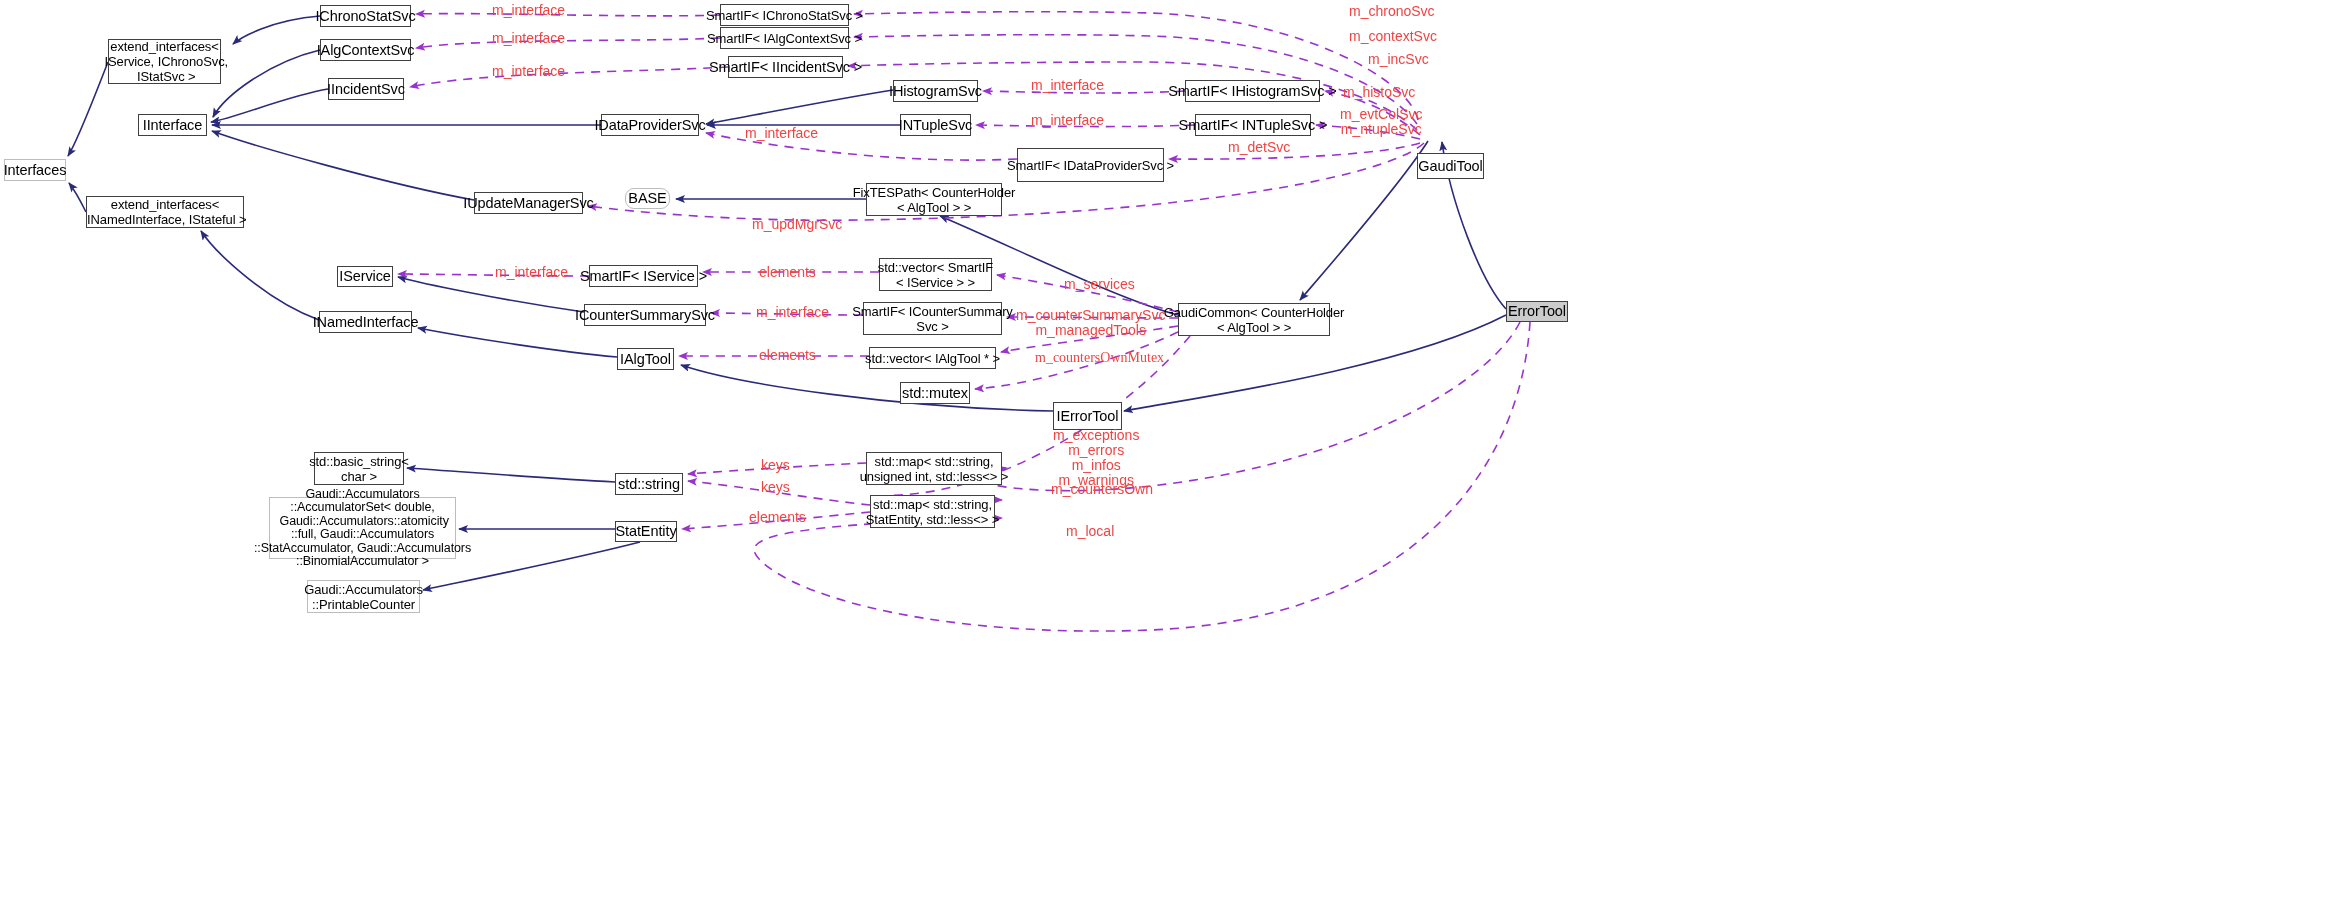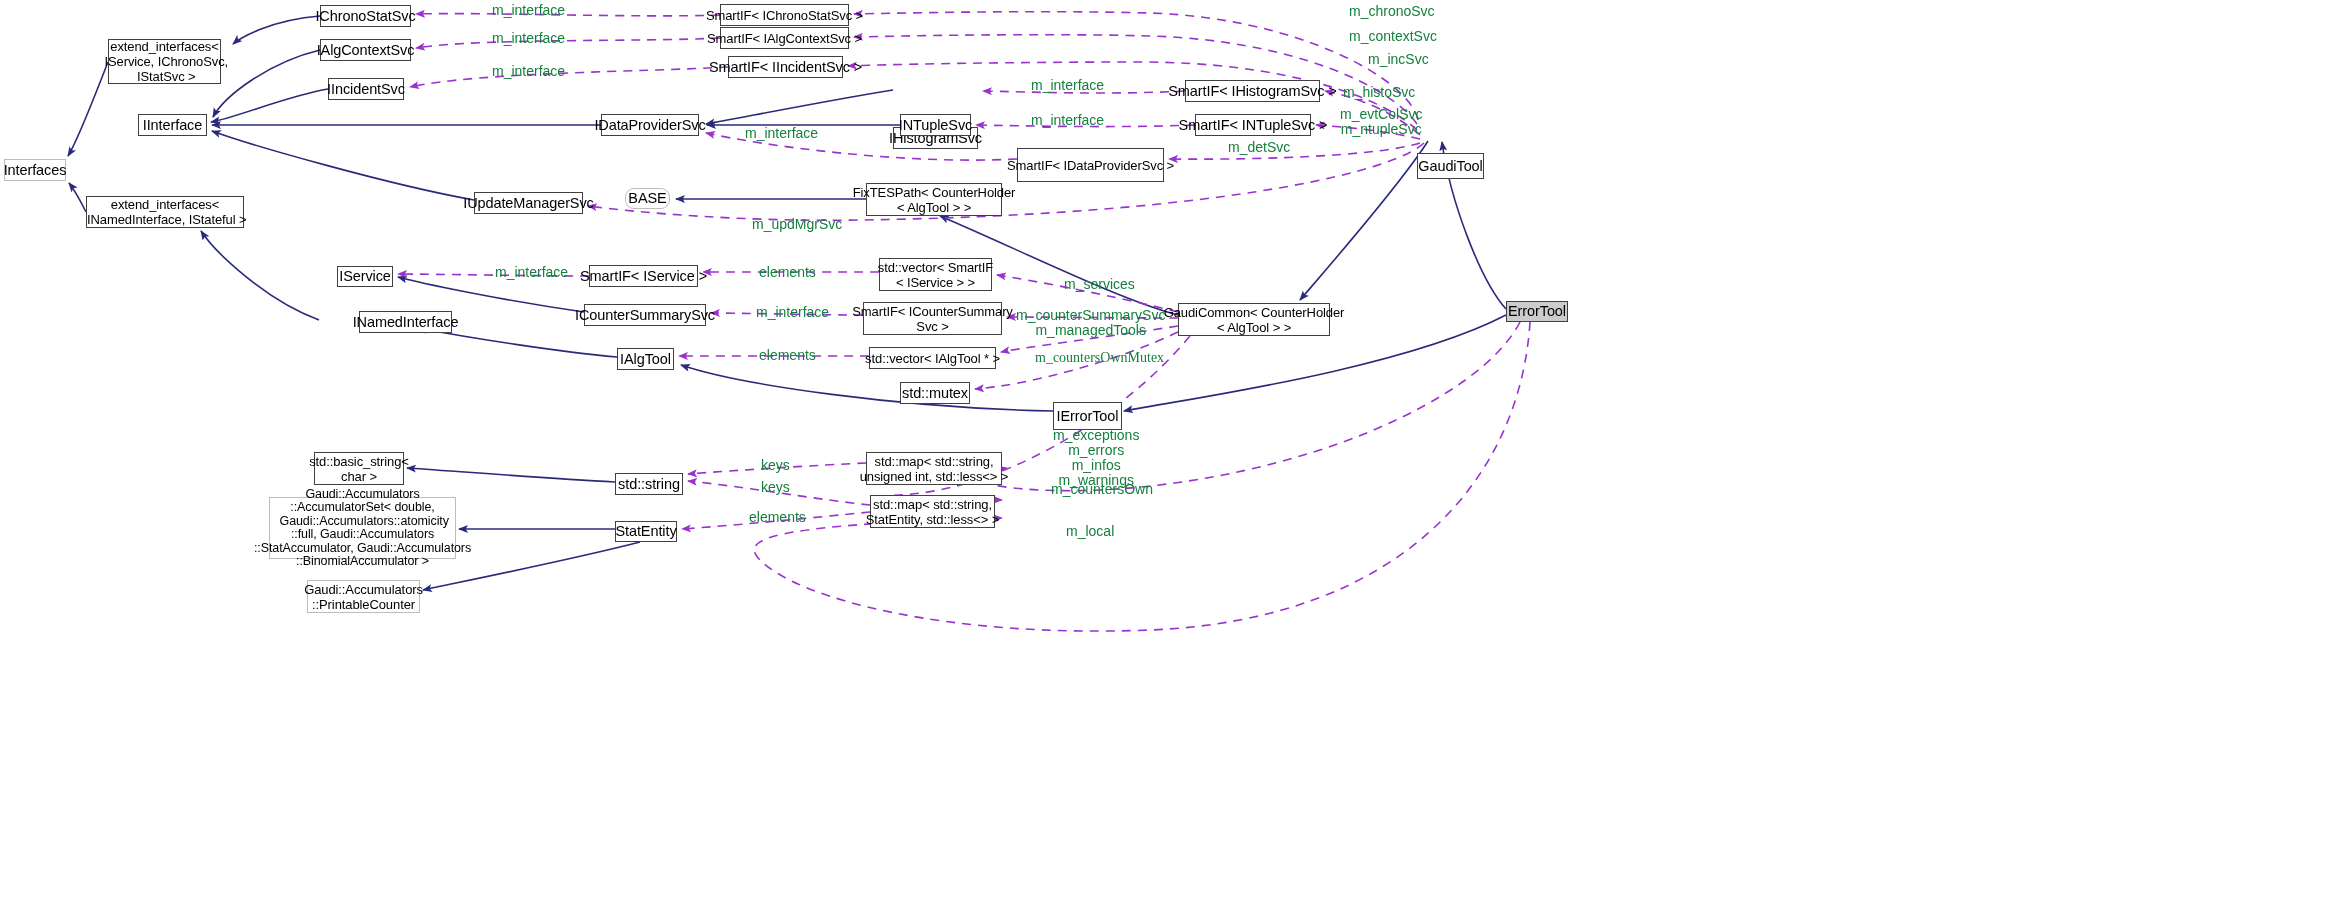--- a/index.html
+++ b/index.html
@@ -18,21 +18,21 @@
     letter-spacing:-0.1px;
     white-space:pre;
     border:1px solid #404040;
     z-index:5;
   }
   .node.solid{border:1.6px solid #404040;}
   .node.thin{border:1px solid #bdbdbd;}
   .node.current{background:#cccccc;border:1.6px solid #404040;}
   .edgelabel{
     position:absolute;
-    color:#15803d;
+    color:#ef4444;
     font-size:14px;
     line-height:15px;
     white-space:pre;
     text-align:center;
     background:transparent;
     z-index:6;
   }
 </style>
 </head>
 <body>
@@ -110,25 +110,25 @@
  IService, IChronoSvc,
  IStatSvc &gt;</span></div>
       <div class="node solid" style="left: 86px; top: 196px; width: 158px; height: 32px; font-size: 13px;"><span>extend_interfaces&lt;
  INamedInterface, IStateful &gt;</span></div>
       <div class="node solid" style="left: 138px; top: 114px; width: 69px; height: 22px;"><span>IInterface</span></div>
       <div class="node solid" style="left: 320px; top: 5px; width: 91px; height: 22px;"><span>IChronoStatSvc</span></div>
       <div class="node solid" style="left: 320px; top: 39px; width: 91px; height: 22px;"><span>IAlgContextSvc</span></div>
       <div class="node solid" style="left: 328px; top: 78px; width: 76px; height: 22px;"><span>IIncidentSvc</span></div>
       <div class="node solid" style="left: 474px; top: 192px; width: 109px; height: 22px;"><span>IUpdateManagerSvc</span></div>
       <div class="node solid" style="left: 337px; top: 266px; width: 56px; height: 21px;"><span>IService</span></div>
-      <div class="node solid" style="left: 319px; top: 311px; width: 93px; height: 22px; margin-left: 40px;"><span>INamedInterface</span></div>
+      <div class="node solid" style="left: 319px; top: 311px; width: 93px; height: 22px;"><span>INamedInterface</span></div>
       <div class="node solid" style="left: 584px; top: 304px; width: 122px; height: 22px;"><span>ICounterSummarySvc</span></div>
       <div class="node solid" style="left: 617px; top: 348px; width: 57px; height: 22px;"><span>IAlgTool</span></div>
       <div class="node solid" style="left: 601px; top: 114px; width: 98px; height: 22px;"><span>IDataProviderSvc</span></div>
-      <div class="node solid" style="left: 893px; top: 80px; width: 85px; height: 22px; margin-top: 47px;"><span>IHistogramSvc</span></div>
+      <div class="node solid" style="left: 893px; top: 80px; width: 85px; height: 22px;"><span>IHistogramSvc</span></div>
       <div class="node solid" style="left: 900px; top: 114px; width: 71px; height: 22px;"><span>INTupleSvc</span></div>
       <div class="node thin" style="left: 625px; top: 188px; width: 45px; height: 21px; border-radius: 9px;"><span>BASE</span></div>
       <div class="node solid" style="left: 866px; top: 183px; width: 136px; height: 33px; font-size: 13px;"><span>FixTESPath&lt; CounterHolder
 &lt; AlgTool &gt; &gt;</span></div>
       <div class="node solid" style="left: 720px; top: 4px; width: 129px; height: 22px; font-size: 13px;"><span>SmartIF&lt; IChronoStatSvc &gt;</span></div>
       <div class="node solid" style="left: 720px; top: 27px; width: 129px; height: 22px; font-size: 13px;"><span>SmartIF&lt; IAlgContextSvc &gt;</span></div>
       <div class="node solid" style="left: 728px; top: 56px; width: 115px; height: 22px;"><span>SmartIF&lt; IIncidentSvc &gt;</span></div>
       <div class="node solid" style="left: 1017px; top: 148px; width: 147px; height: 34px; font-size: 13px;"><span>SmartIF&lt; IDataProviderSvc &gt;</span></div>
       <div class="node solid" style="left: 1185px; top: 80px; width: 135px; height: 22px;"><span>SmartIF&lt; IHistogramSvc &gt;</span></div>
       <div class="node solid" style="left: 1195px; top: 114px; width: 116px; height: 22px;"><span>SmartIF&lt; INTupleSvc &gt;</span></div>

